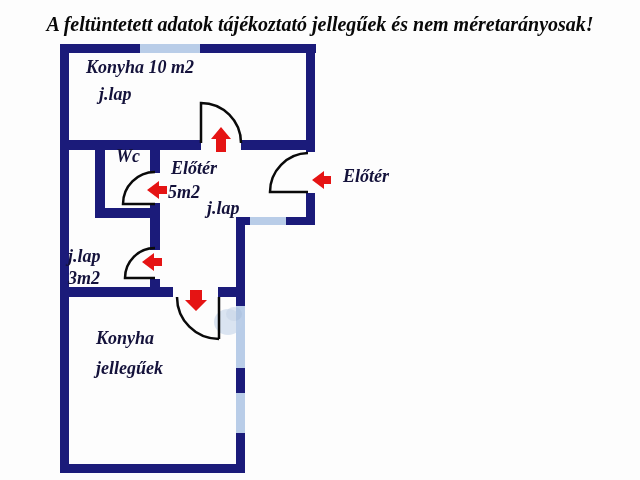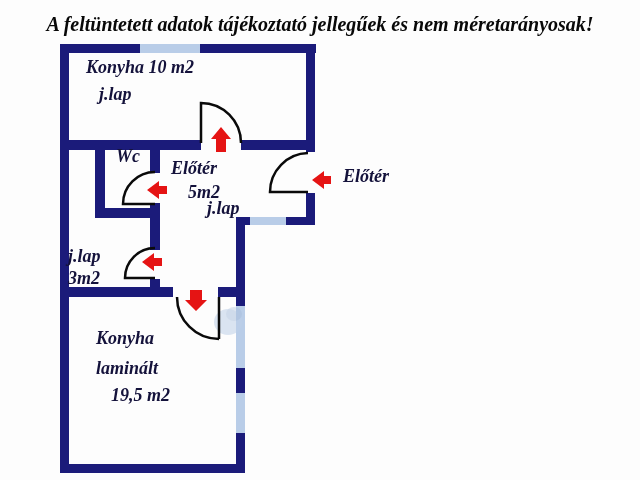--- a/index.html
+++ b/index.html
@@ -79,25 +79,24 @@
   </svg>
 
   <div class="disclaimer">A feltüntetett adatok tájékoztató jellegűek és nem méretarányosak!</div>
 
   <div class="label" style="left:86px;top:58px;">Konyha 10 m2</div>
   <div class="label" style="left:99px;top:85px;">j.lap</div>
 
   <div class="label" style="left:116px;top:147px;">Wc</div>
 
   <div class="label" style="left:171px;top:159px;">Előtér</div>
-  <div class="label" style="left:188px;top:183px;text-align:center;">5m2</div>
+  <div class="label" style="left:168px;top:183px;text-align:center;">5m2</div>
   <div class="label" style="left:207px;top:199px;">j.lap</div>
 
   <div class="label" style="left:343px;top:167px;">Előtér</div>
 
   <div class="label" style="left:68px;top:247px;">j.lap</div>
   <div class="label" style="left:68px;top:269px;font-style:italic;">3m2</div>
 
   <div class="label" style="left:96px;top:329px;">Konyha</div>
-  <div class="label" style="left:96px;top:359px;">laminált</div>
-  <div class="label" style="left:111px;top:386px;">19,5 m2</div>
+  <div class="label" style="left:96px;top:359px;">jellegűek</div>
 
 </div>
 
 </body></html>

